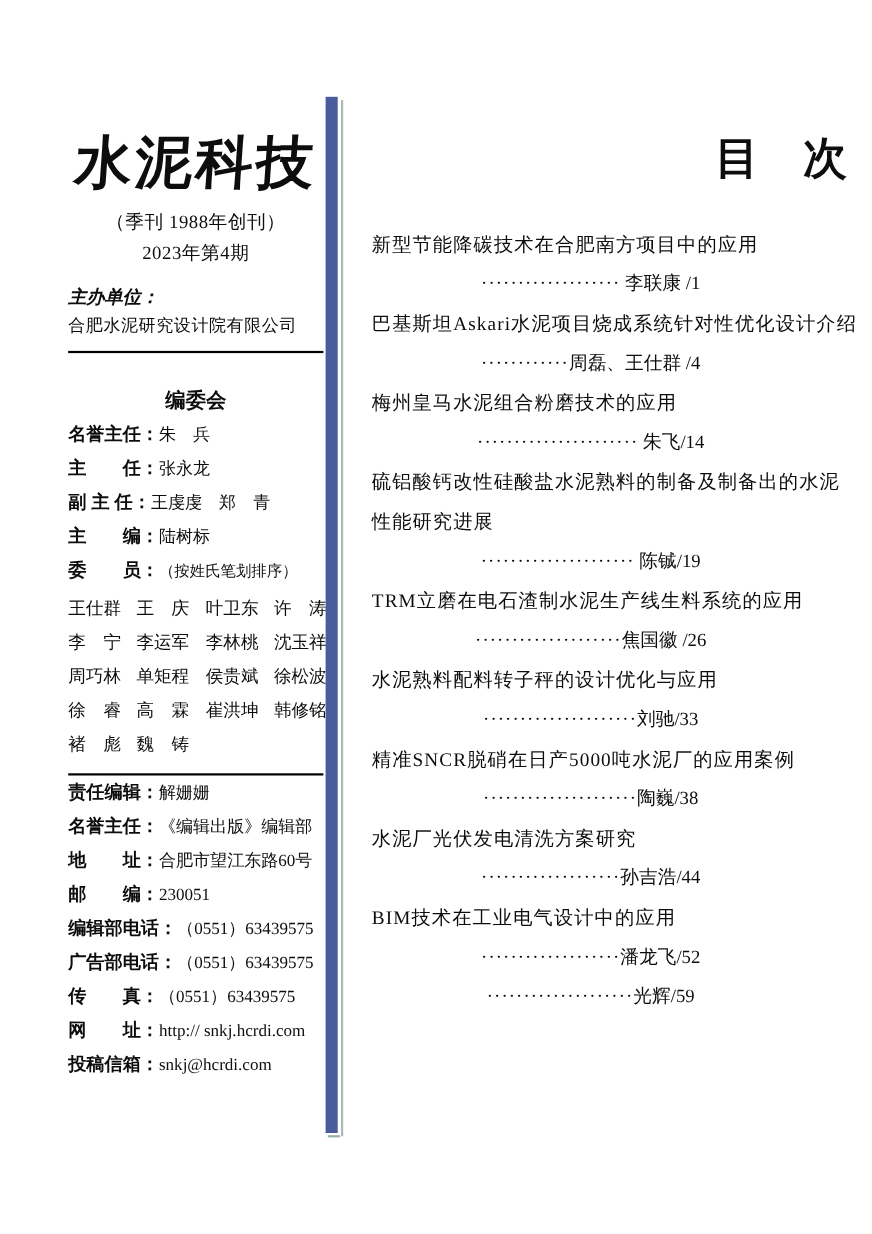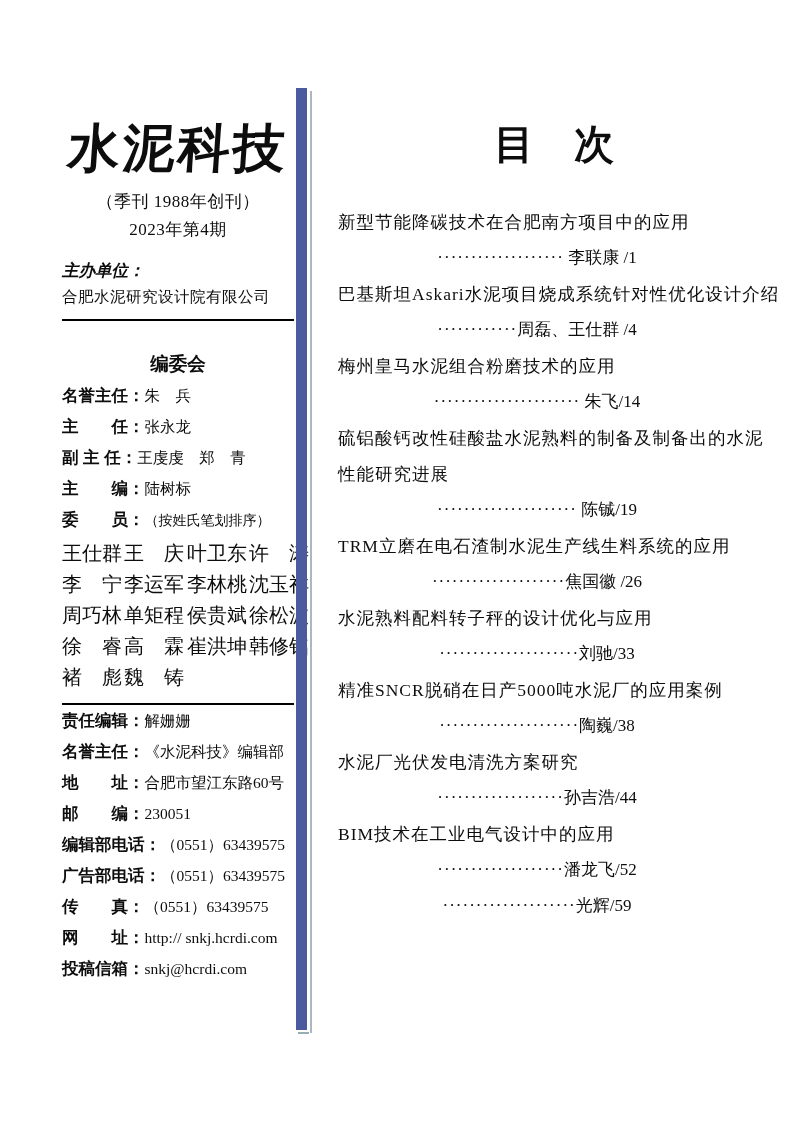--- a/index.html
+++ b/index.html
@@ -72,21 +72,21 @@
     font-family: "Liberation Sans", "DejaVu Sans", sans-serif;
     font-weight: bold;
     font-size: 16.5px;
   }
   .kv-value { font-size: 15.5px; }
   .roles .kv-row:last-child .kv-value { font-size: 14px; }
   .members {
     margin-top: 2px;
     display: grid;
     grid-template-columns: 62px 63px 62px auto;
-    font-size: 20px;
+    font-size: 16px;
     line-height: 31px;
     white-space: nowrap;
   }
   .pub { }
 
   
   .accent-bar {
     position: absolute;
     left: 296px;
     top: 88px;
@@ -115,21 +115,21 @@
 
   
   .toc {
     position: absolute;
     left: 338px;
     top: 114px;
     width: 432px;
   }
   .toc-title {
     margin: 0 0 30px 0;
-    text-align: center;
+    text-align: right;
     font-weight: 900;
     font-size: 40px;
     line-height: 60px;
     font-family: "DejaVu Serif", "Liberation Serif", serif;
   }
   .entry-title {
     font-size: 17.5px;
     line-height: 36px;
     letter-spacing: 1px;
     white-space: nowrap;
@@ -185,21 +185,21 @@
       <span>褚　彪</span>
       <span>魏　铸</span>
       <span></span>
       <span></span>
     </div>
 
     <hr class="rule">
 
     <div class="pub">
       <div class="kv-row"><span class="kv-label">责任编辑：</span><span class="kv-value">解姗姗</span></div>
-      <div class="kv-row"><span class="kv-label">名誉主任：</span><span class="kv-value">《水泥科技》编辑部</span></div>
+      <div class="kv-row"><span class="kv-label">名誉主任：</span><span class="kv-value">《编辑出版》编辑部</span></div>
       <div class="kv-row"><span class="kv-label">地　　址：</span><span class="kv-value">合肥市望江东路60号</span></div>
       <div class="kv-row"><span class="kv-label">邮　　编：</span><span class="kv-value">230051</span></div>
       <div class="kv-row"><span class="kv-label">编辑部电话：</span><span class="kv-value">（0551）63439575</span></div>
       <div class="kv-row"><span class="kv-label">广告部电话：</span><span class="kv-value">（0551）63439575</span></div>
       <div class="kv-row"><span class="kv-label">传　　真：</span><span class="kv-value">（0551）63439575</span></div>
       <div class="kv-row"><span class="kv-label">网　　址：</span><span class="kv-value">http:// snkj.hcrdi.com</span></div>
       <div class="kv-row"><span class="kv-label">投稿信箱：</span><span class="kv-value">snkj@hcrdi.com</span></div>
     </div>
   </aside>
 

